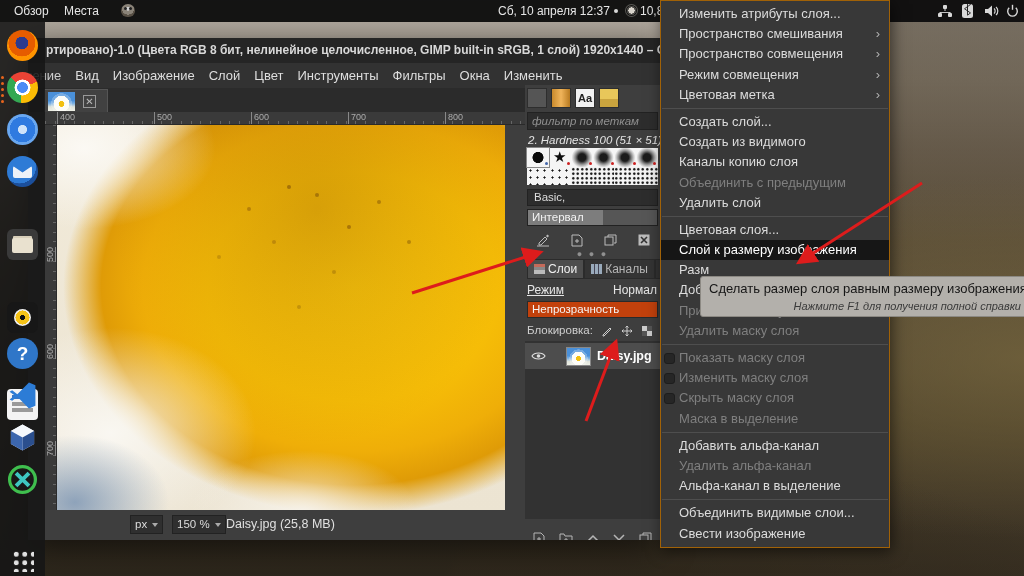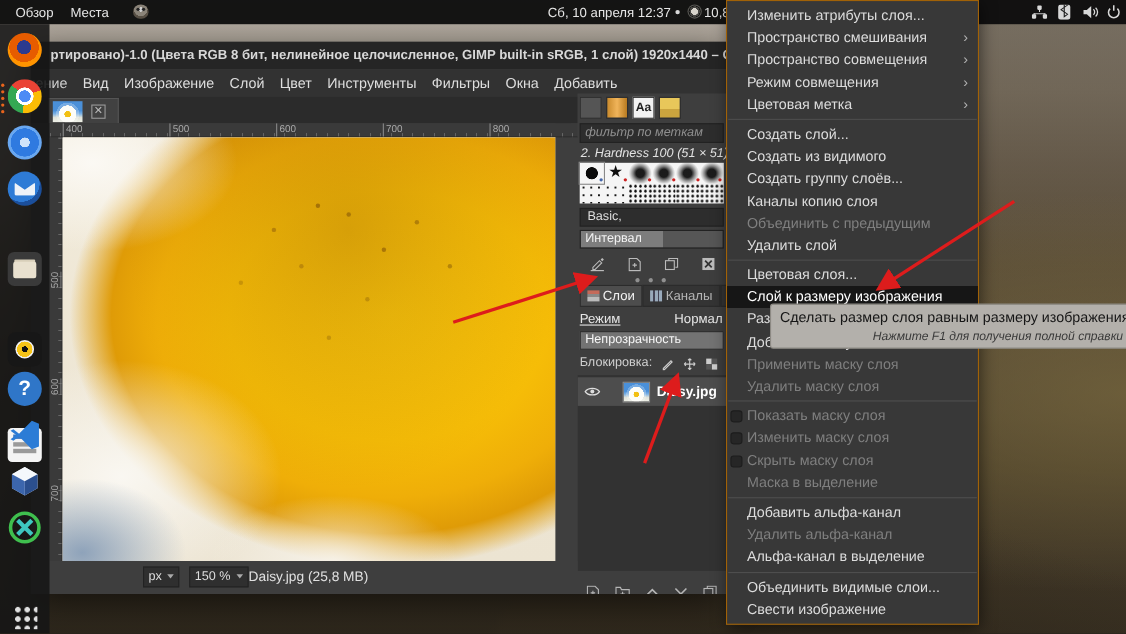--- a/index.html
+++ b/index.html
@@ -149,21 +149,21 @@
   .ltabs { position:absolute; left:2px; top:174px; height:20px; display:flex; }
   .ltab { display:flex; align-items:center; gap:3px; padding:0 6px; font-size:12px; color:#b5b5b5;
     background:#343434; border:1px solid #2b2b2b; white-space:nowrap; }
   .ltab.active { background:#4d4d4d; color:#f0f0f0; }
   .lt-ic { width:11px; height:10px; }
   .lt-layers { background:linear-gradient(180deg,#c46a5a 0 30%, #888 31% 60%, #bbb 61%); }
   .lt-channels { background:repeating-linear-gradient(90deg,#9ab 0 3px, #445 3px 4px); }
   .mode-row { position:absolute; left:2px; top:197px; width:133px; height:17px; color:#e5e5e5;
     font-size:12px; line-height:17px; white-space:nowrap;text-decoration:underline; }
   .mode-row .val { position:absolute; left:86px; }
-  .opacity-row { position:absolute; left:2px; top:216px; width:131px; height:17px; background:#737373;
+  .opacity-row { position:absolute; left:2px; top:216px; width:131px; height:17px; background:#c2410c;
     border:1px solid #2a2a2a; color:#f5f5f5; font-size:11.5px; line-height:15px; padding-left:4px; }
   .lock-row { position:absolute; left:2px; top:237px; width:133px; height:17px; color:#cfcfcf;
     font-size:11.5px; line-height:17px; display:flex; align-items:center; gap:8px; }
   .layerlist { position:absolute; left:0; top:256px; width:135px; height:178px; background:#323232; }
   .layerrow { position:absolute; left:0; top:2px; width:135px; height:26px; background:#4d4d4d;
     display:flex; align-items:center; gap:6px; padding-left:6px; }
   .layerrow .thumb { width:25px; height:19px; border:1px solid #888; margin-left:14px; }
   .layerrow .lname { color:#fff; font-weight:bold; font-size:12.5px; }
   .lbot-row { position:absolute; left:0; top:443px; width:135px; height:20px; display:flex;
     justify-content:space-between; align-items:center; padding:0 8px; }
@@ -250,21 +250,21 @@
     <div class="g-title">ртировано)-1.0 (Цвета RGB 8 бит, нелинейное целочисленное, GIMP built-in sRGB, 1 слой) 1920x1440 – GIMP</div>
     <div class="g-menubar">
       <span class="m">еление</span>
       <span class="m">Вид</span>
       <span class="m">Изображение</span>
       <span class="m">Слой</span>
       <span class="m">Цвет</span>
       <span class="m">Инструменты</span>
       <span class="m">Фильтры</span>
       <span class="m">Окна</span>
-      <span class="m">Добавить</span>
+      <span class="m">Изменить</span>
     </div>
     <div class="g-tabstrip">
       <div class="g-tab">
         <div class="thumb daisy-thumb"></div>
         <div class="tab-close">✕</div>
       </div>
     </div>
 
     <div class="ruler-corner"></div>
     <div class="ruler-h">
@@ -483,21 +483,20 @@
 
   <div class="ctxmenu">
     <div class="mi"><span>Изменить атрибуты слоя...</span></div>
     <div class="mi"><span>Пространство смешивания</span><span class="arr">›</span></div>
     <div class="mi"><span>Пространство совмещения</span><span class="arr">›</span></div>
     <div class="mi"><span>Режим совмещения</span><span class="arr">›</span></div>
     <div class="mi"><span>Цветовая метка</span><span class="arr">›</span></div>
     <div class="msep"></div>
     <div class="mi"><span>Создать слой...</span></div>
     <div class="mi"><span>Создать из видимого</span></div>
-    <div class="mi"><span>Создать группу слоёв...</span></div>
     <div class="mi"><span>Каналы копию слоя</span></div>
     <div class="mi dis"><span>Объединить с предыдущим</span></div>
     <div class="mi"><span>Удалить слой</span></div>
     <div class="msep"></div>
     <div class="mi"><span>Цветовая слоя...</span></div>
     <div class="mi hl"><span>Слой к размеру изображения</span></div>
     <div class="mi"><span>Разм</span></div>
     <div class="mi"><span>Добавить маску слоя...</span></div>
     <div class="mi dis"><span>Применить маску слоя</span></div>
     <div class="mi dis"><span>Удалить маску слоя</span></div>

